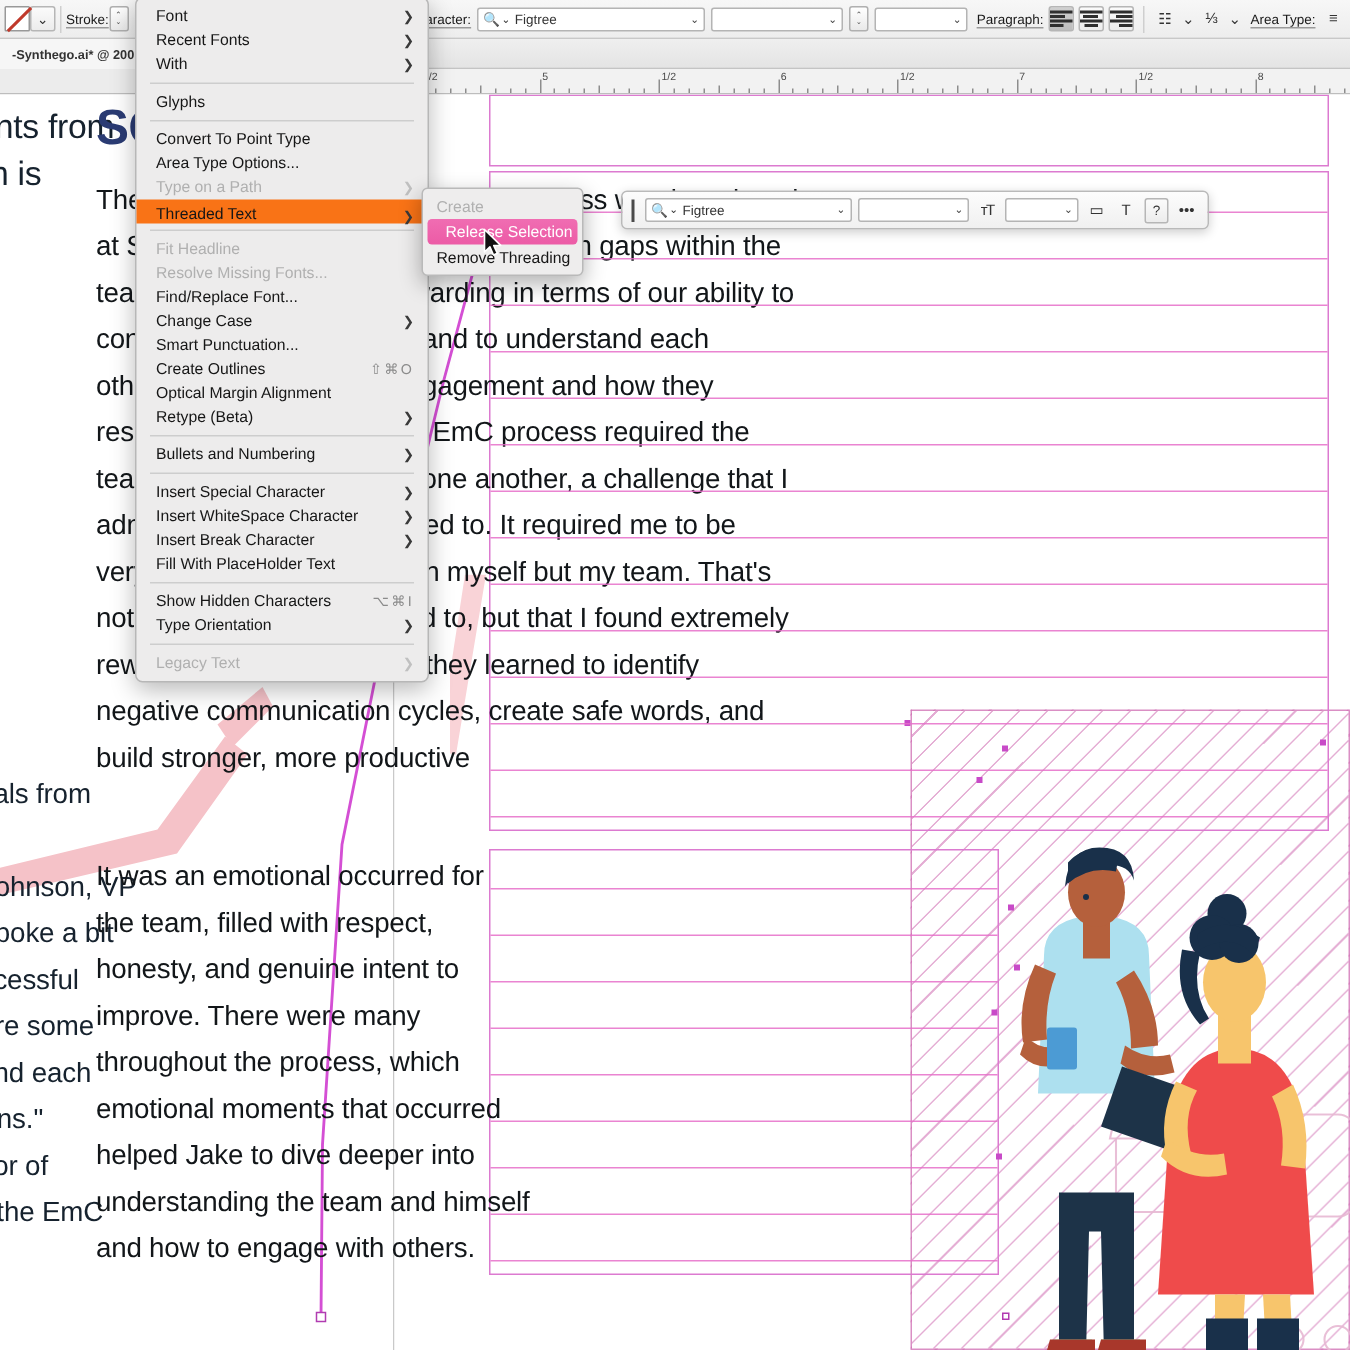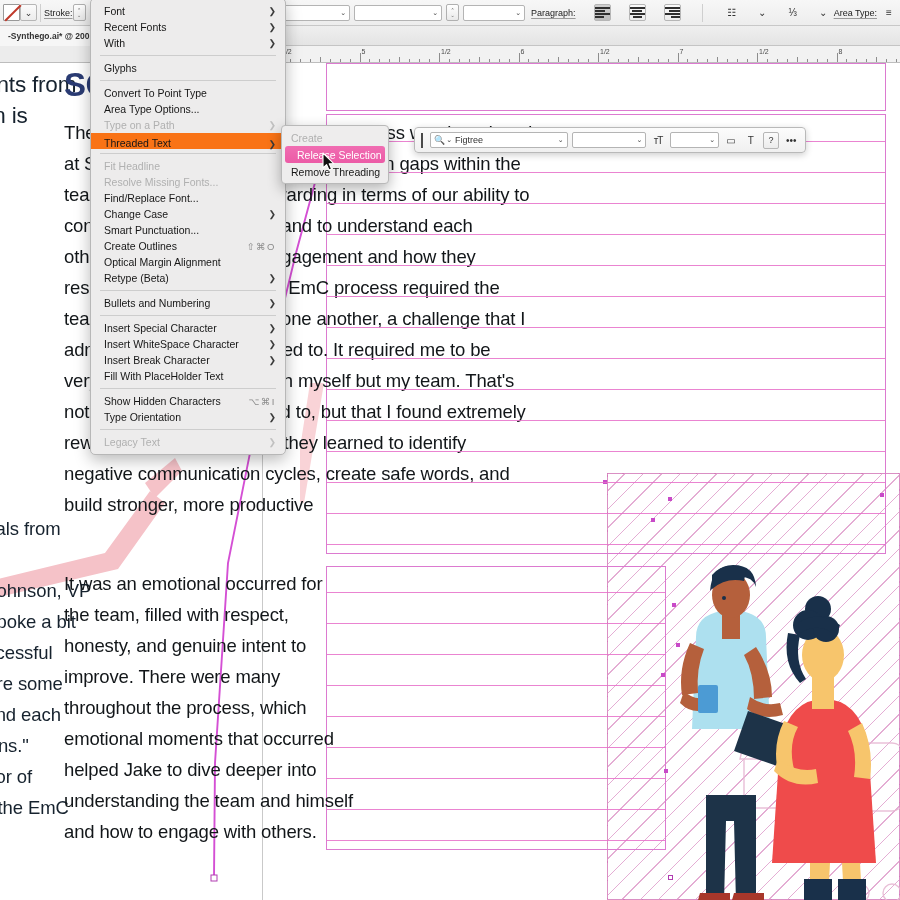--- a/index.html
+++ b/index.html
@@ -231,21 +231,21 @@
       <div class="stepper">
           <span>⌃</span>
           <span>⌄</span>
         </div>
       <div class="field wsize">
         <span></span>
         <span class="chev">⌄</span>
       </div>
     </div>
 
-    <div class="cb-seg" style="gap:18px;">
+    <div class="cb-seg" style="gap:3px;">
       <span class="lbl">Paragraph:</span>
       <div class="sqbtn on">
         <div class="alignbox">
             <i style="width:100%"></i>
             <i style="width:70%"></i>
             <i style="width:100%"></i>
             <i style="width:60%"></i>
           </div>
       </div>
       <div class="sqbtn">

